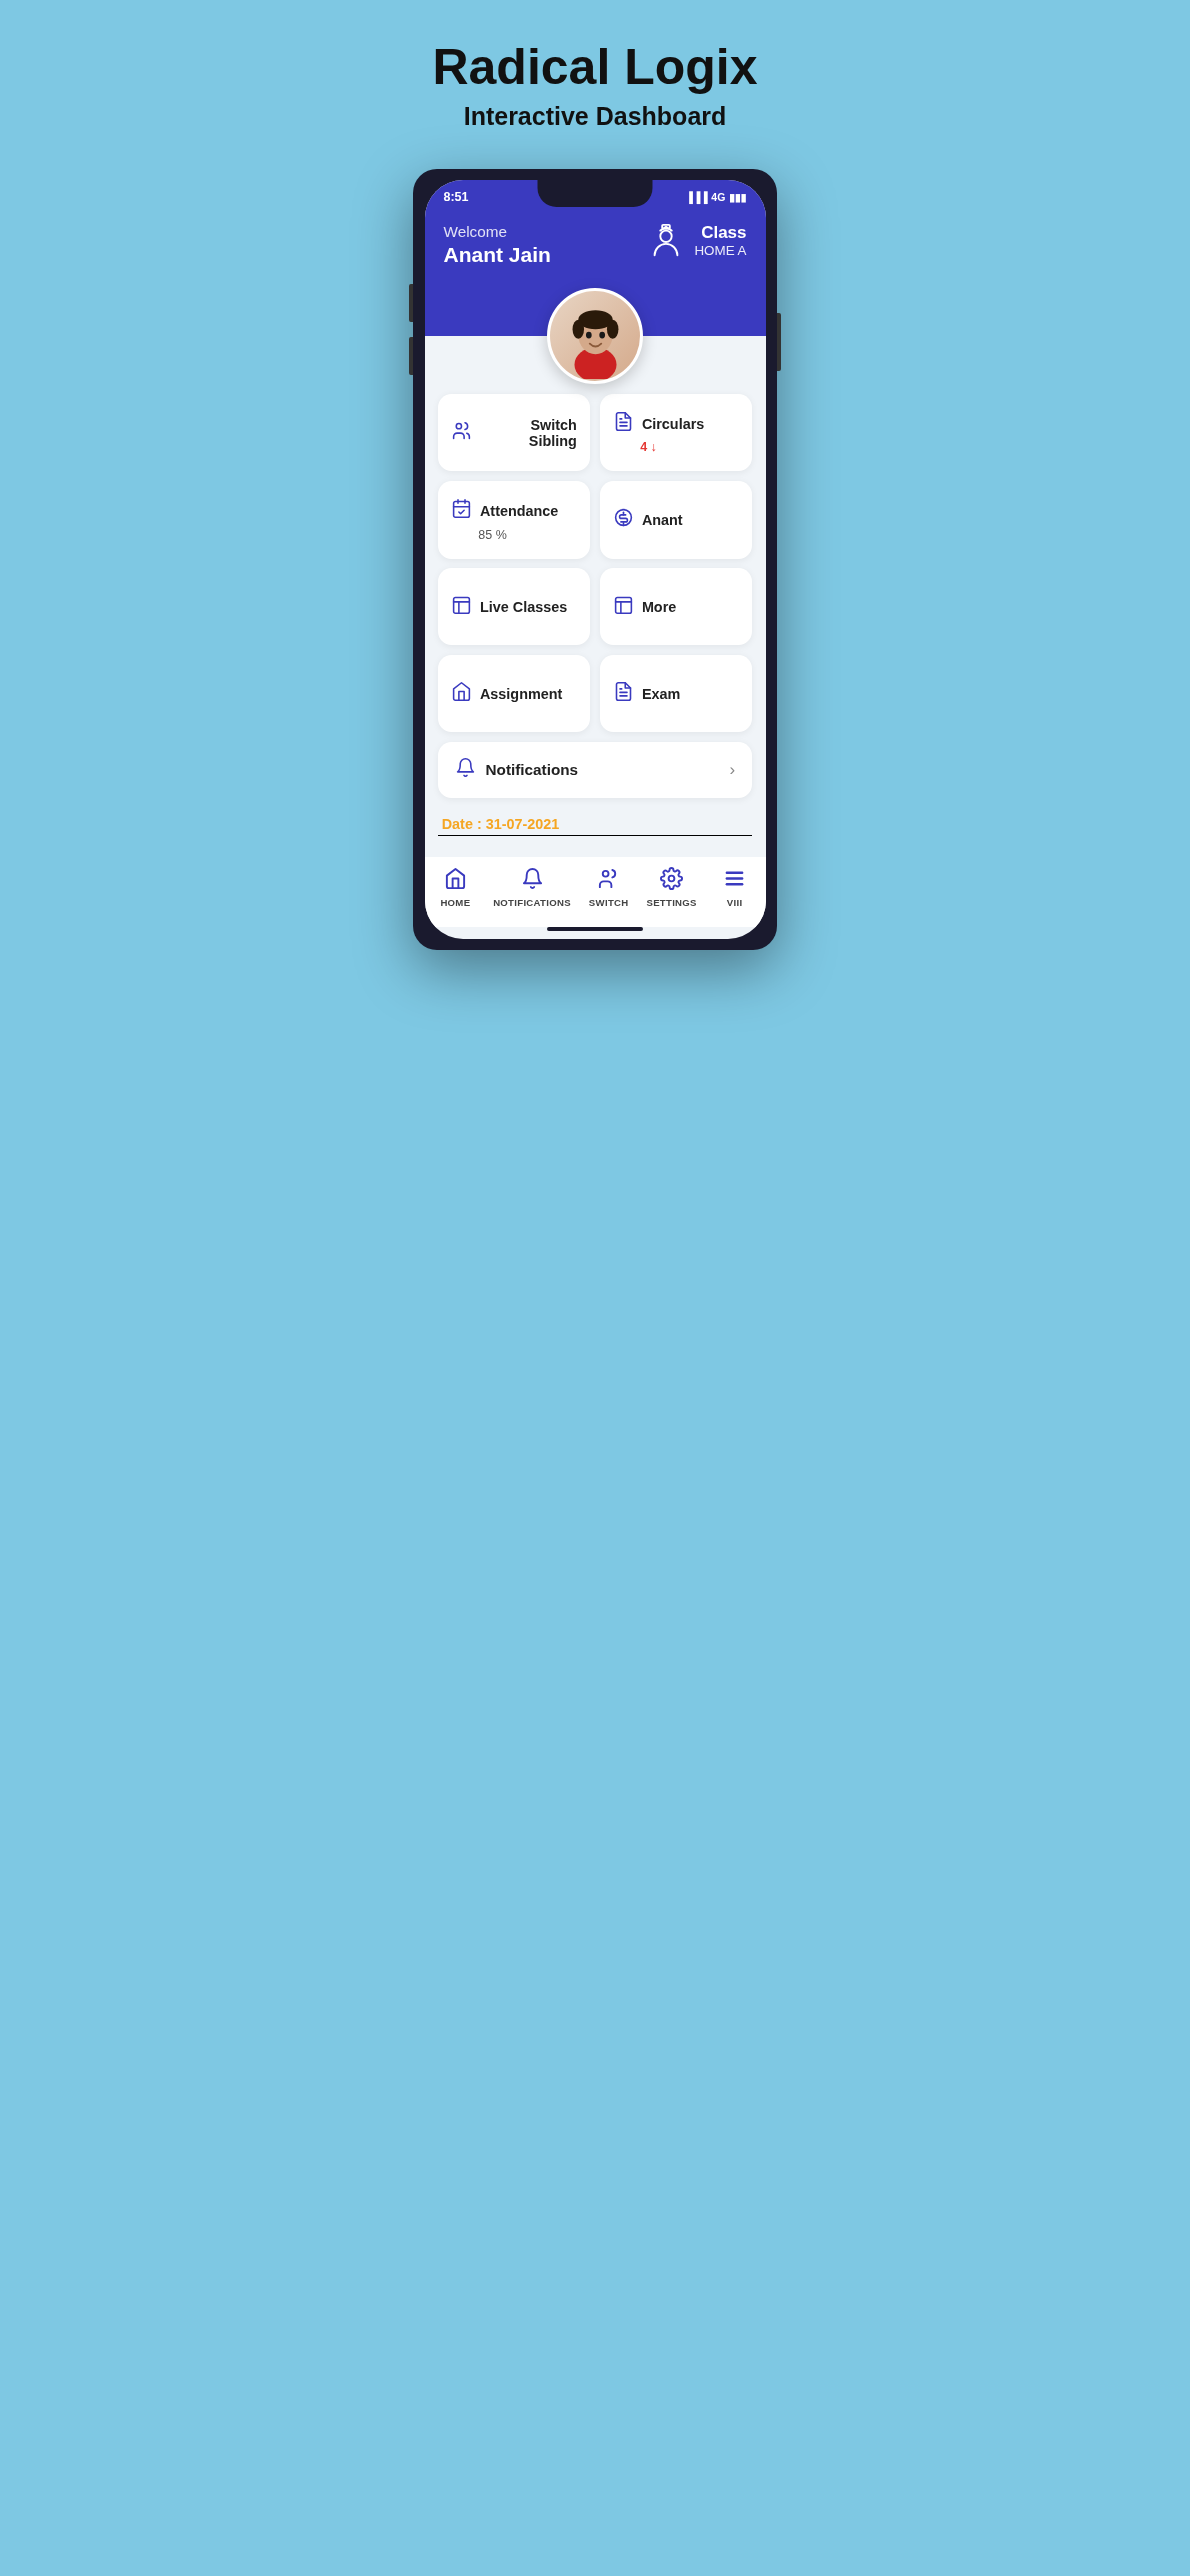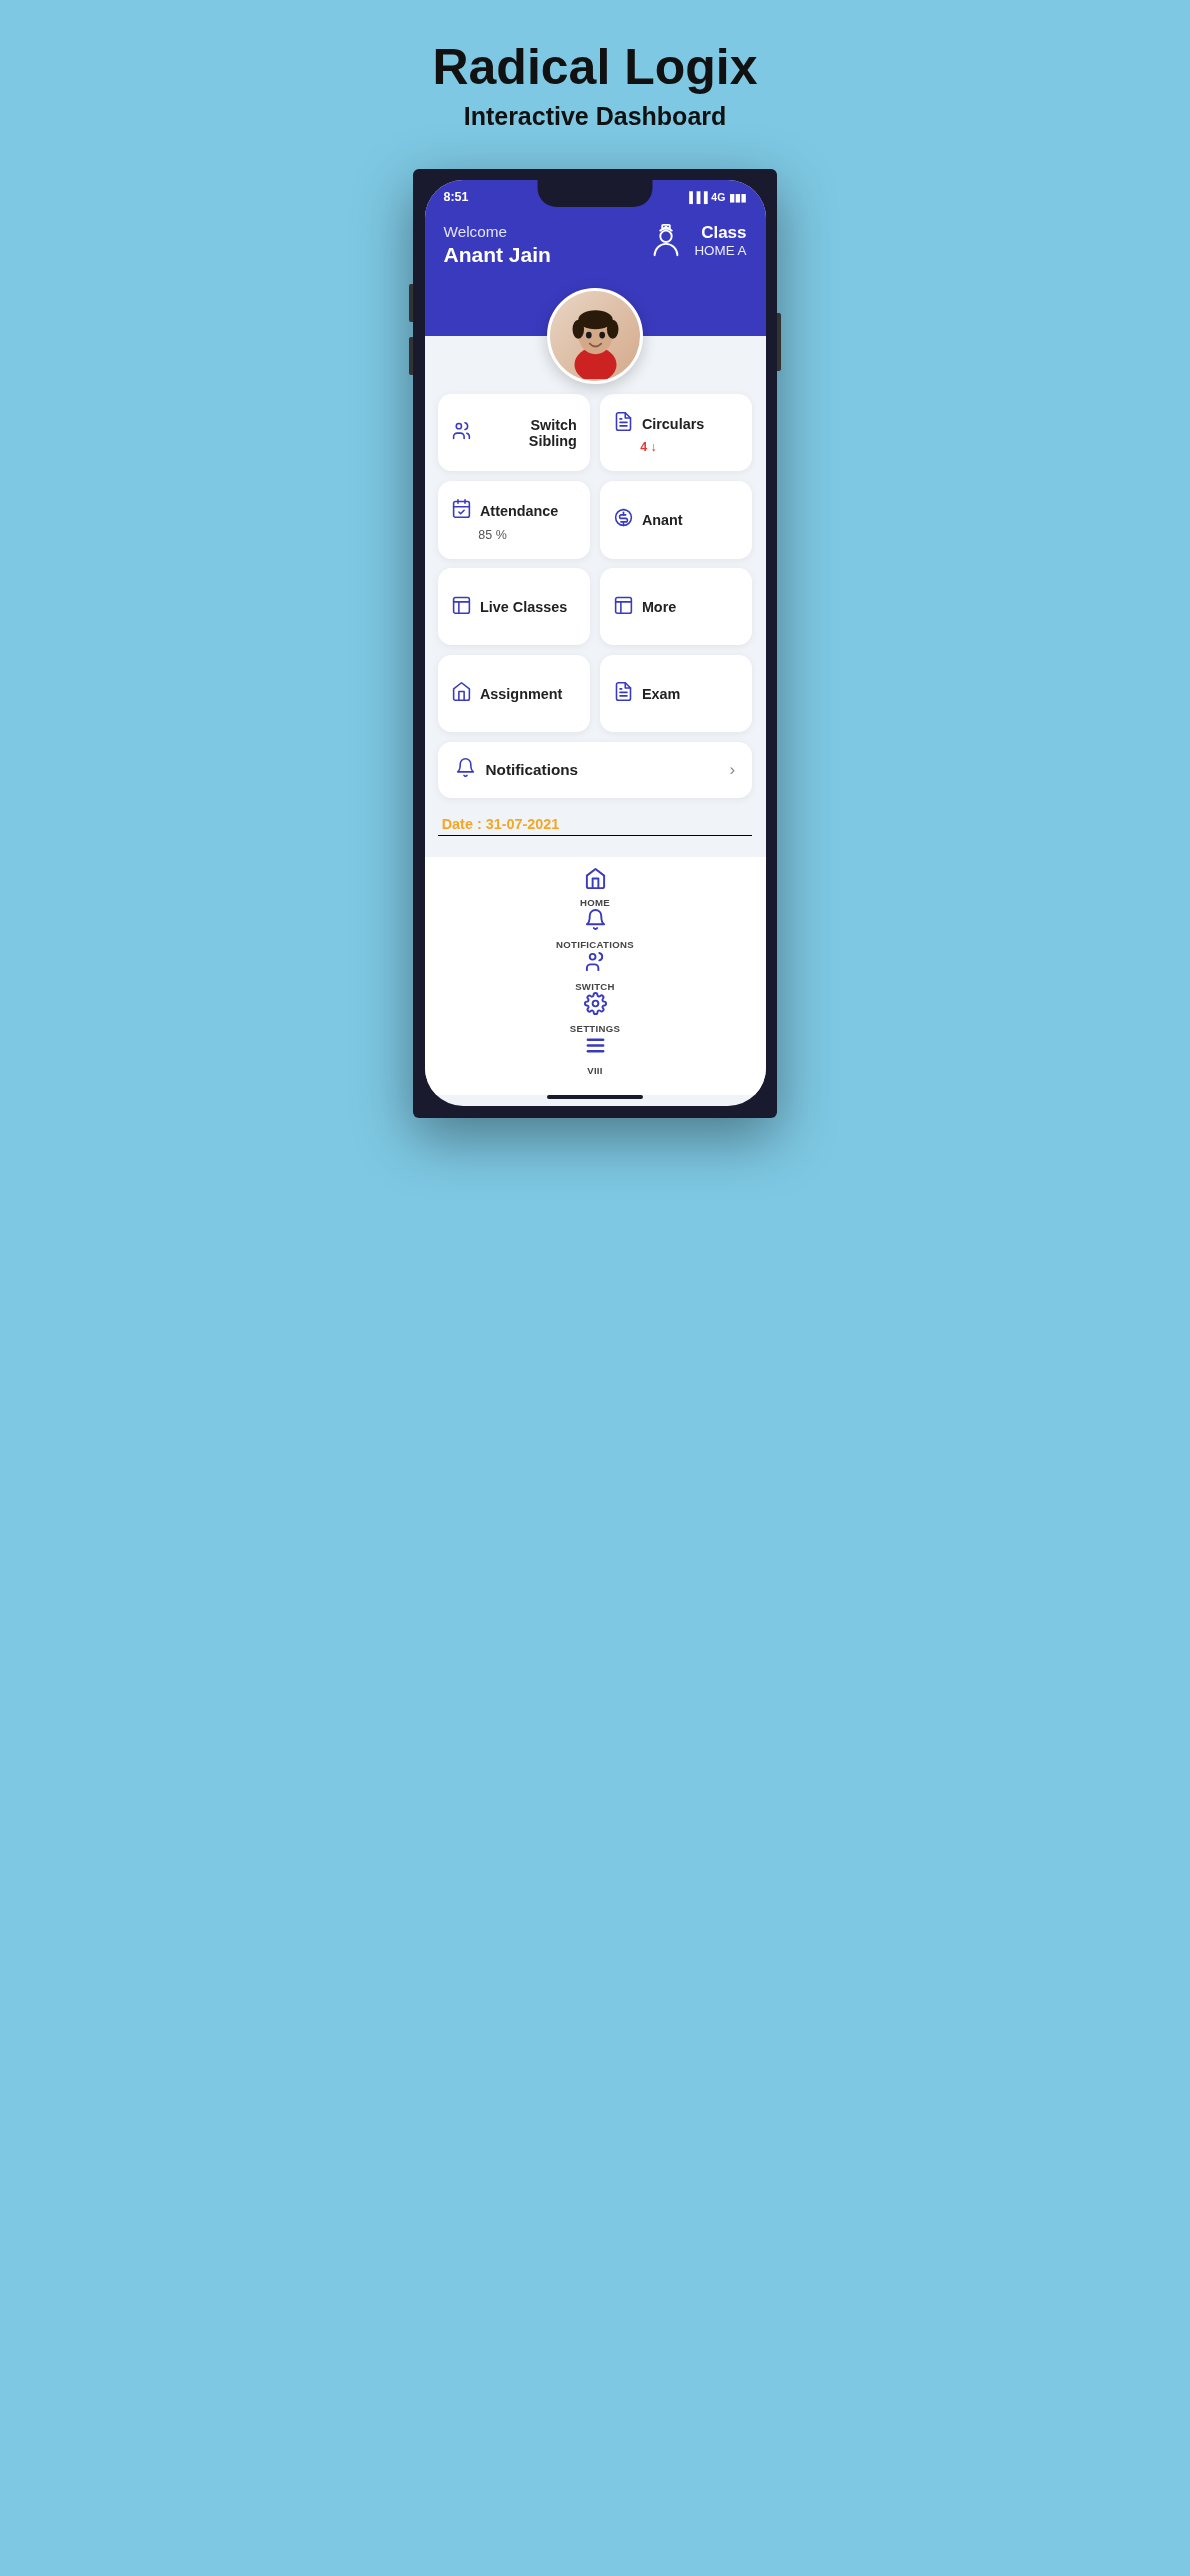--- a/index.html
+++ b/index.html
@@ -26,21 +26,21 @@
       text-align: center;
       margin-bottom: 38px;
     }
     .page-subtitle span {
       font-weight: 700;
     }
     
     .phone-frame {
       width: 364px;
       background: #1a1a2e;
-      border-radius: 6px;
+      border-radius: 24px;
       padding: 11.5px;
       box-shadow: 0 19px 58px rgba(0,0,0,0.4);
       position: relative;
     }
     .phone-screen {
       background: #f0f4f8;
       border-radius: 38px;
       overflow: hidden;
       position: relative;
     }
@@ -225,21 +225,20 @@
       border-bottom: 1px solid #000000;
       margin-bottom: 11px;
     }
     
     .bottom-nav {
       background: white;
       display: flex;
       justify-content: space-around;
       align-items: center;
       padding: 9.6px 0 19px;
-      flex-direction: column;
     }
     .nav-item {
       display: flex;
       flex-direction: column;
       align-items: center;
       gap: 2.9px;
       cursor: pointer;
       min-width: 48px;
     }
     .nav-icon {

